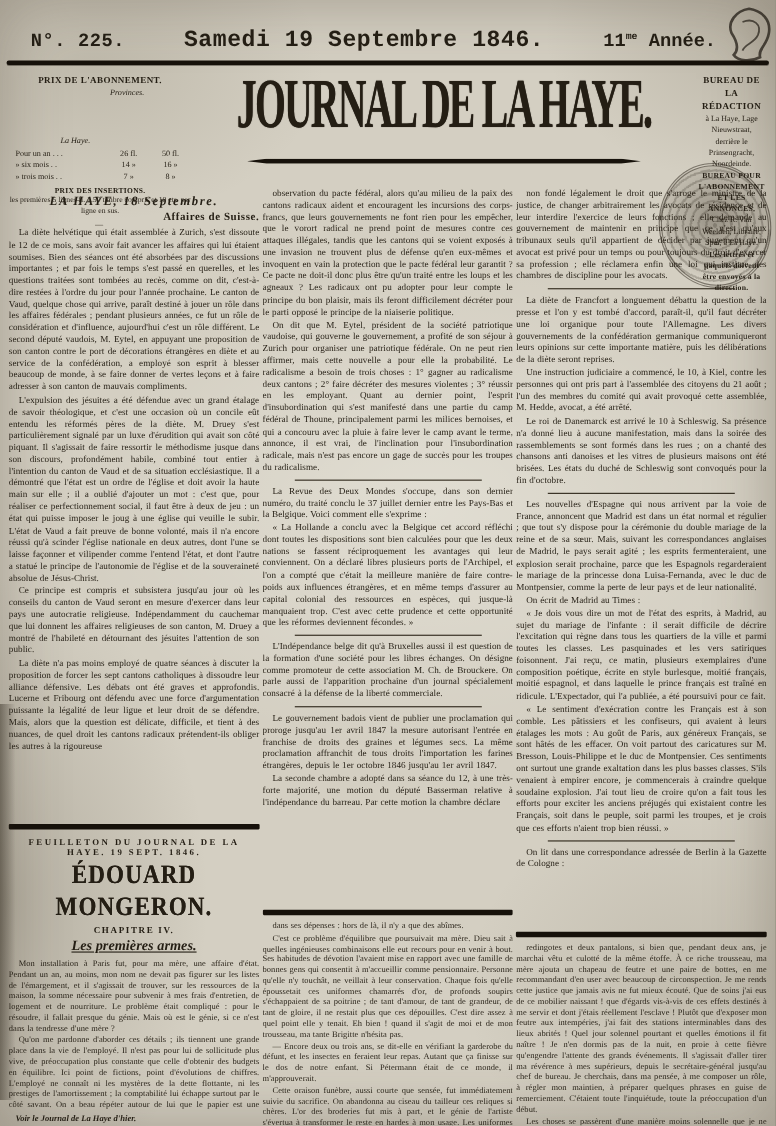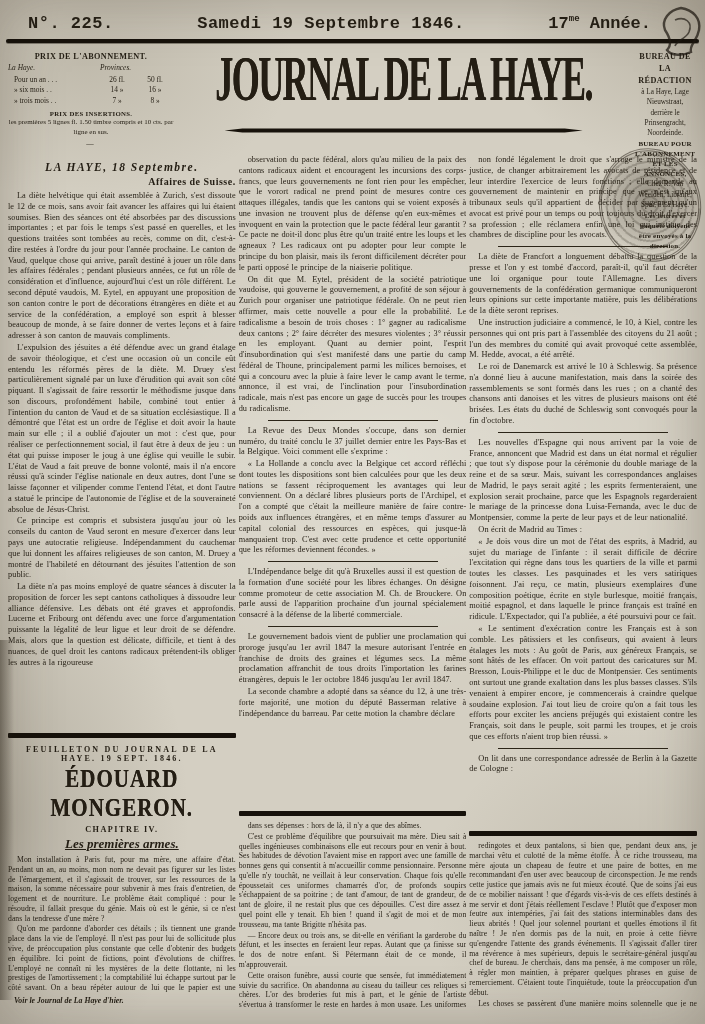--- a/index.html
+++ b/index.html
@@ -13,32 +13,32 @@
       radial-gradient(ellipse 420px 300px at 55% 45%, rgba(255,255,248,.30), transparent 75%),
       radial-gradient(ellipse 300px 260px at 90% 88%, rgba(95,86,66,.16), transparent 70%),
       #d4cfc2;
     box-shadow:inset 0 0 60px rgba(60,50,35,.35);
   }
   .page::after{content:"";position:absolute;left:0;top:640px;width:14px;height:360px;
     background:linear-gradient(90deg, rgba(40,33,22,.45), transparent);pointer-events:none;}
   
   .topbar{display:flex;justify-content:space-between;align-items:baseline;padding:14px 54px 2px 28px;font-family:Liberation Mono, monospace;}
   .issue{font-weight:bold;font-size:17px;letter-spacing:.5px;}
-  .pdate{font-weight:bold;font-size:17px;letter-spacing:.5px;}
+  .pdate{font-weight:bold;font-size:21px;letter-spacing:.5px;margin-top:12px;}
   .yearlab{font-weight:bold;font-size:17px;}
   .yearlab sup{font-size:9px;}
   .corner-stamp{position:absolute;right:2px;top:6px;width:44px;height:52px;opacity:.85;}
   .rule-heavy{height:4px;background:#16110a;margin:4px 6px 0 6px;border-radius:2px;box-shadow:0 1px 0 rgba(22,17,10,.4);}
   
   .masthead{display:flex;align-items:flex-start;padding:6px 8px 0 8px;height:104px;}
   .info-box{width:172px;font-size:7.4px;line-height:1.4;text-align:center;padding-top:2px;}
   .box-title{font-weight:bold;font-size:8.2px;letter-spacing:.4px;}
   .cols-head{display:flex;font-style:italic;margin:1px 0;}
   .cols-head i{flex:1;}
-  .cols-head i:first-child{text-align:left;padding-right:14px;}
+  .cols-head i:first-child{text-align:right;padding-right:14px;margin-top:44px;}
   .cols-head i:last-child{text-align:left;padding-left:4px;}
   .sub-row{display:flex;text-align:left;}
   .sr-l{width:84px;padding-left:6px;}
   .sr-a{width:38px;text-align:center;}
   .sr-b{width:38px;text-align:center;}
   .box-title2{font-weight:bold;font-size:6.8px;margin-top:3px;letter-spacing:.3px;}
   .box-note{font-size:7px;line-height:1.35;}
   .dash-orn{letter-spacing:2px;margin-top:2px;}
   .title-wrap{flex:1;text-align:center;padding-top:2px;}
   .np-title{
@@ -81,21 +81,21 @@
   .f-footer{font-size:7.8px;font-style:italic;font-weight:bold;padding:2px 0 2px 6px;}
 </style>
 </head>
 <body>
 
 <div class="page">
 
   <div class="topbar">
     <span class="issue">N°. 225.</span>
     <span class="pdate">Samedi 19 Septembre 1846.</span>
-    <span class="yearlab"><span>17</span><sup>me</sup><span> Année.</span></span>
+    <span class="yearlab"><span>11</span><sup>me</sup><span> Année.</span></span>
   </div>
   <div class="corner-stamp">
     <svg width="44" height="52" viewBox="0 0 44 52" xmlns="http://www.w3.org/2000/svg">
       <path d="M22 2 C34 4 42 12 40 24 C38 36 30 38 32 46 C24 50 12 50 8 44 C14 38 10 30 6 24 C2 14 10 4 22 2 Z" fill="none" stroke="#1d1810" stroke-width="2.4" opacity="0.85"></path>
       <path d="M16 14 C26 10 34 16 30 26 C27 33 18 34 16 40" fill="none" stroke="#1d1810" stroke-width="1.6" opacity="0.8"></path>
     </svg>
   </div>
   <div class="rule-heavy"></div>
 
   <div class="masthead">

